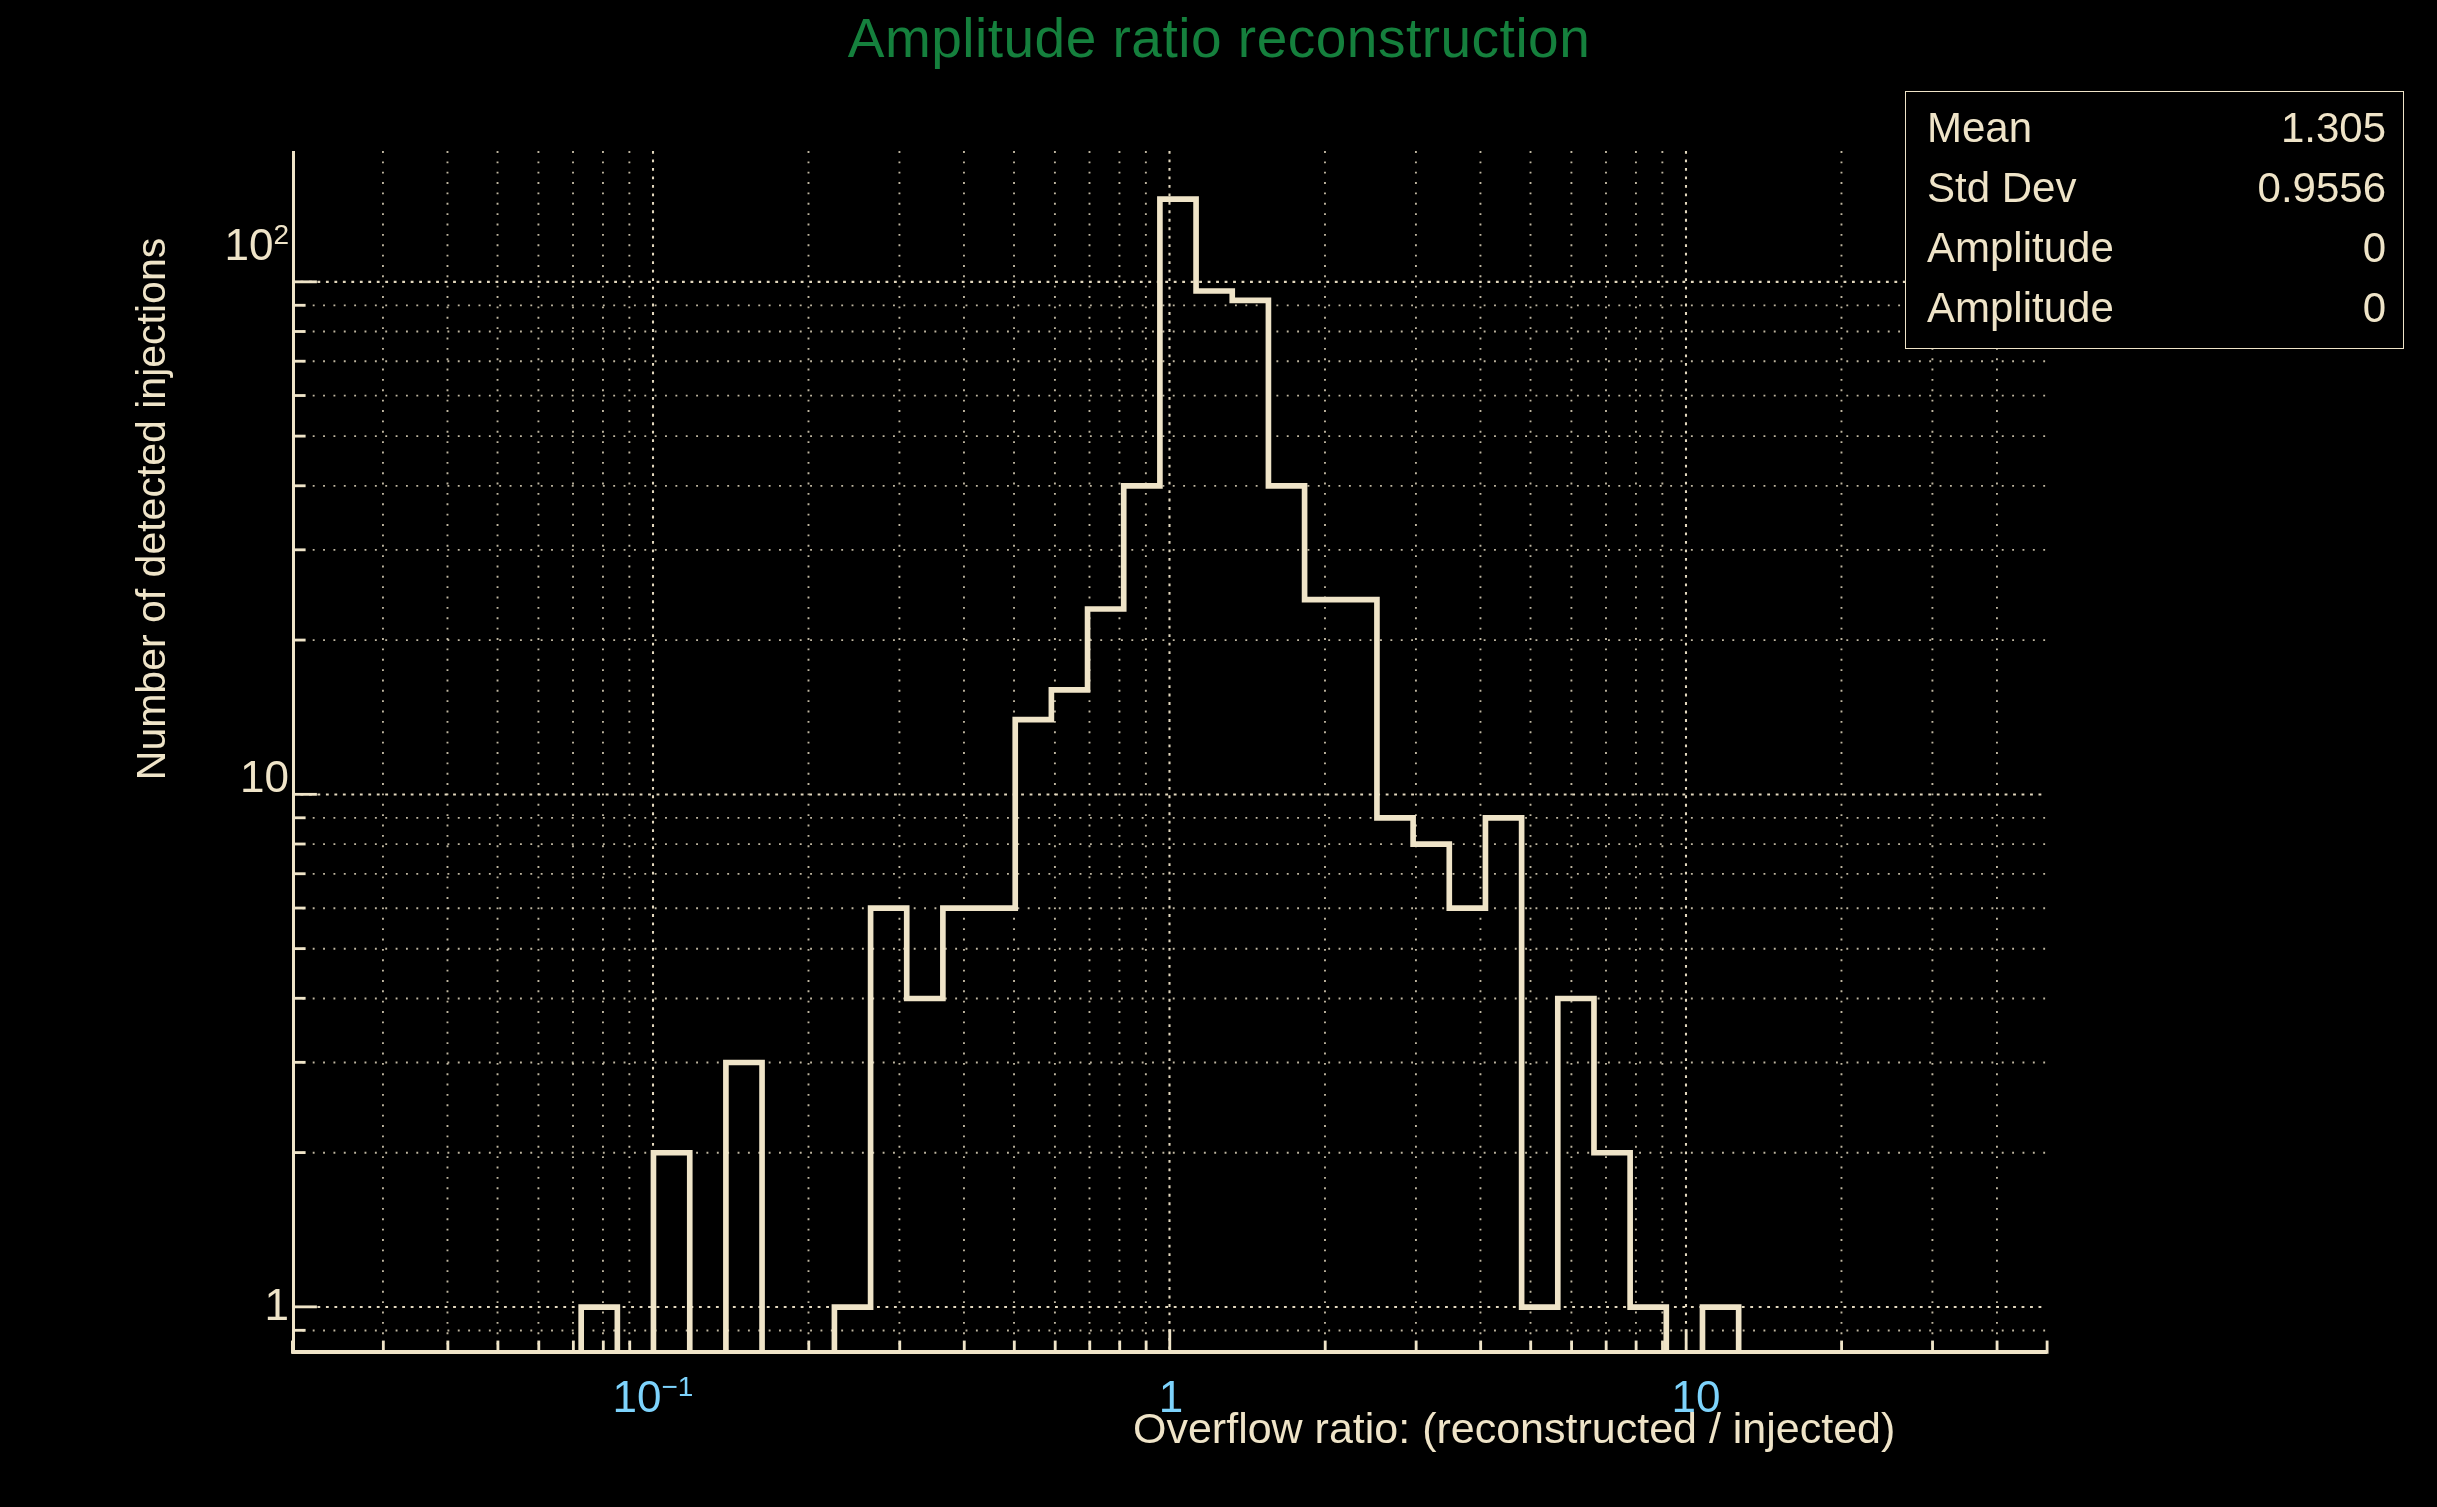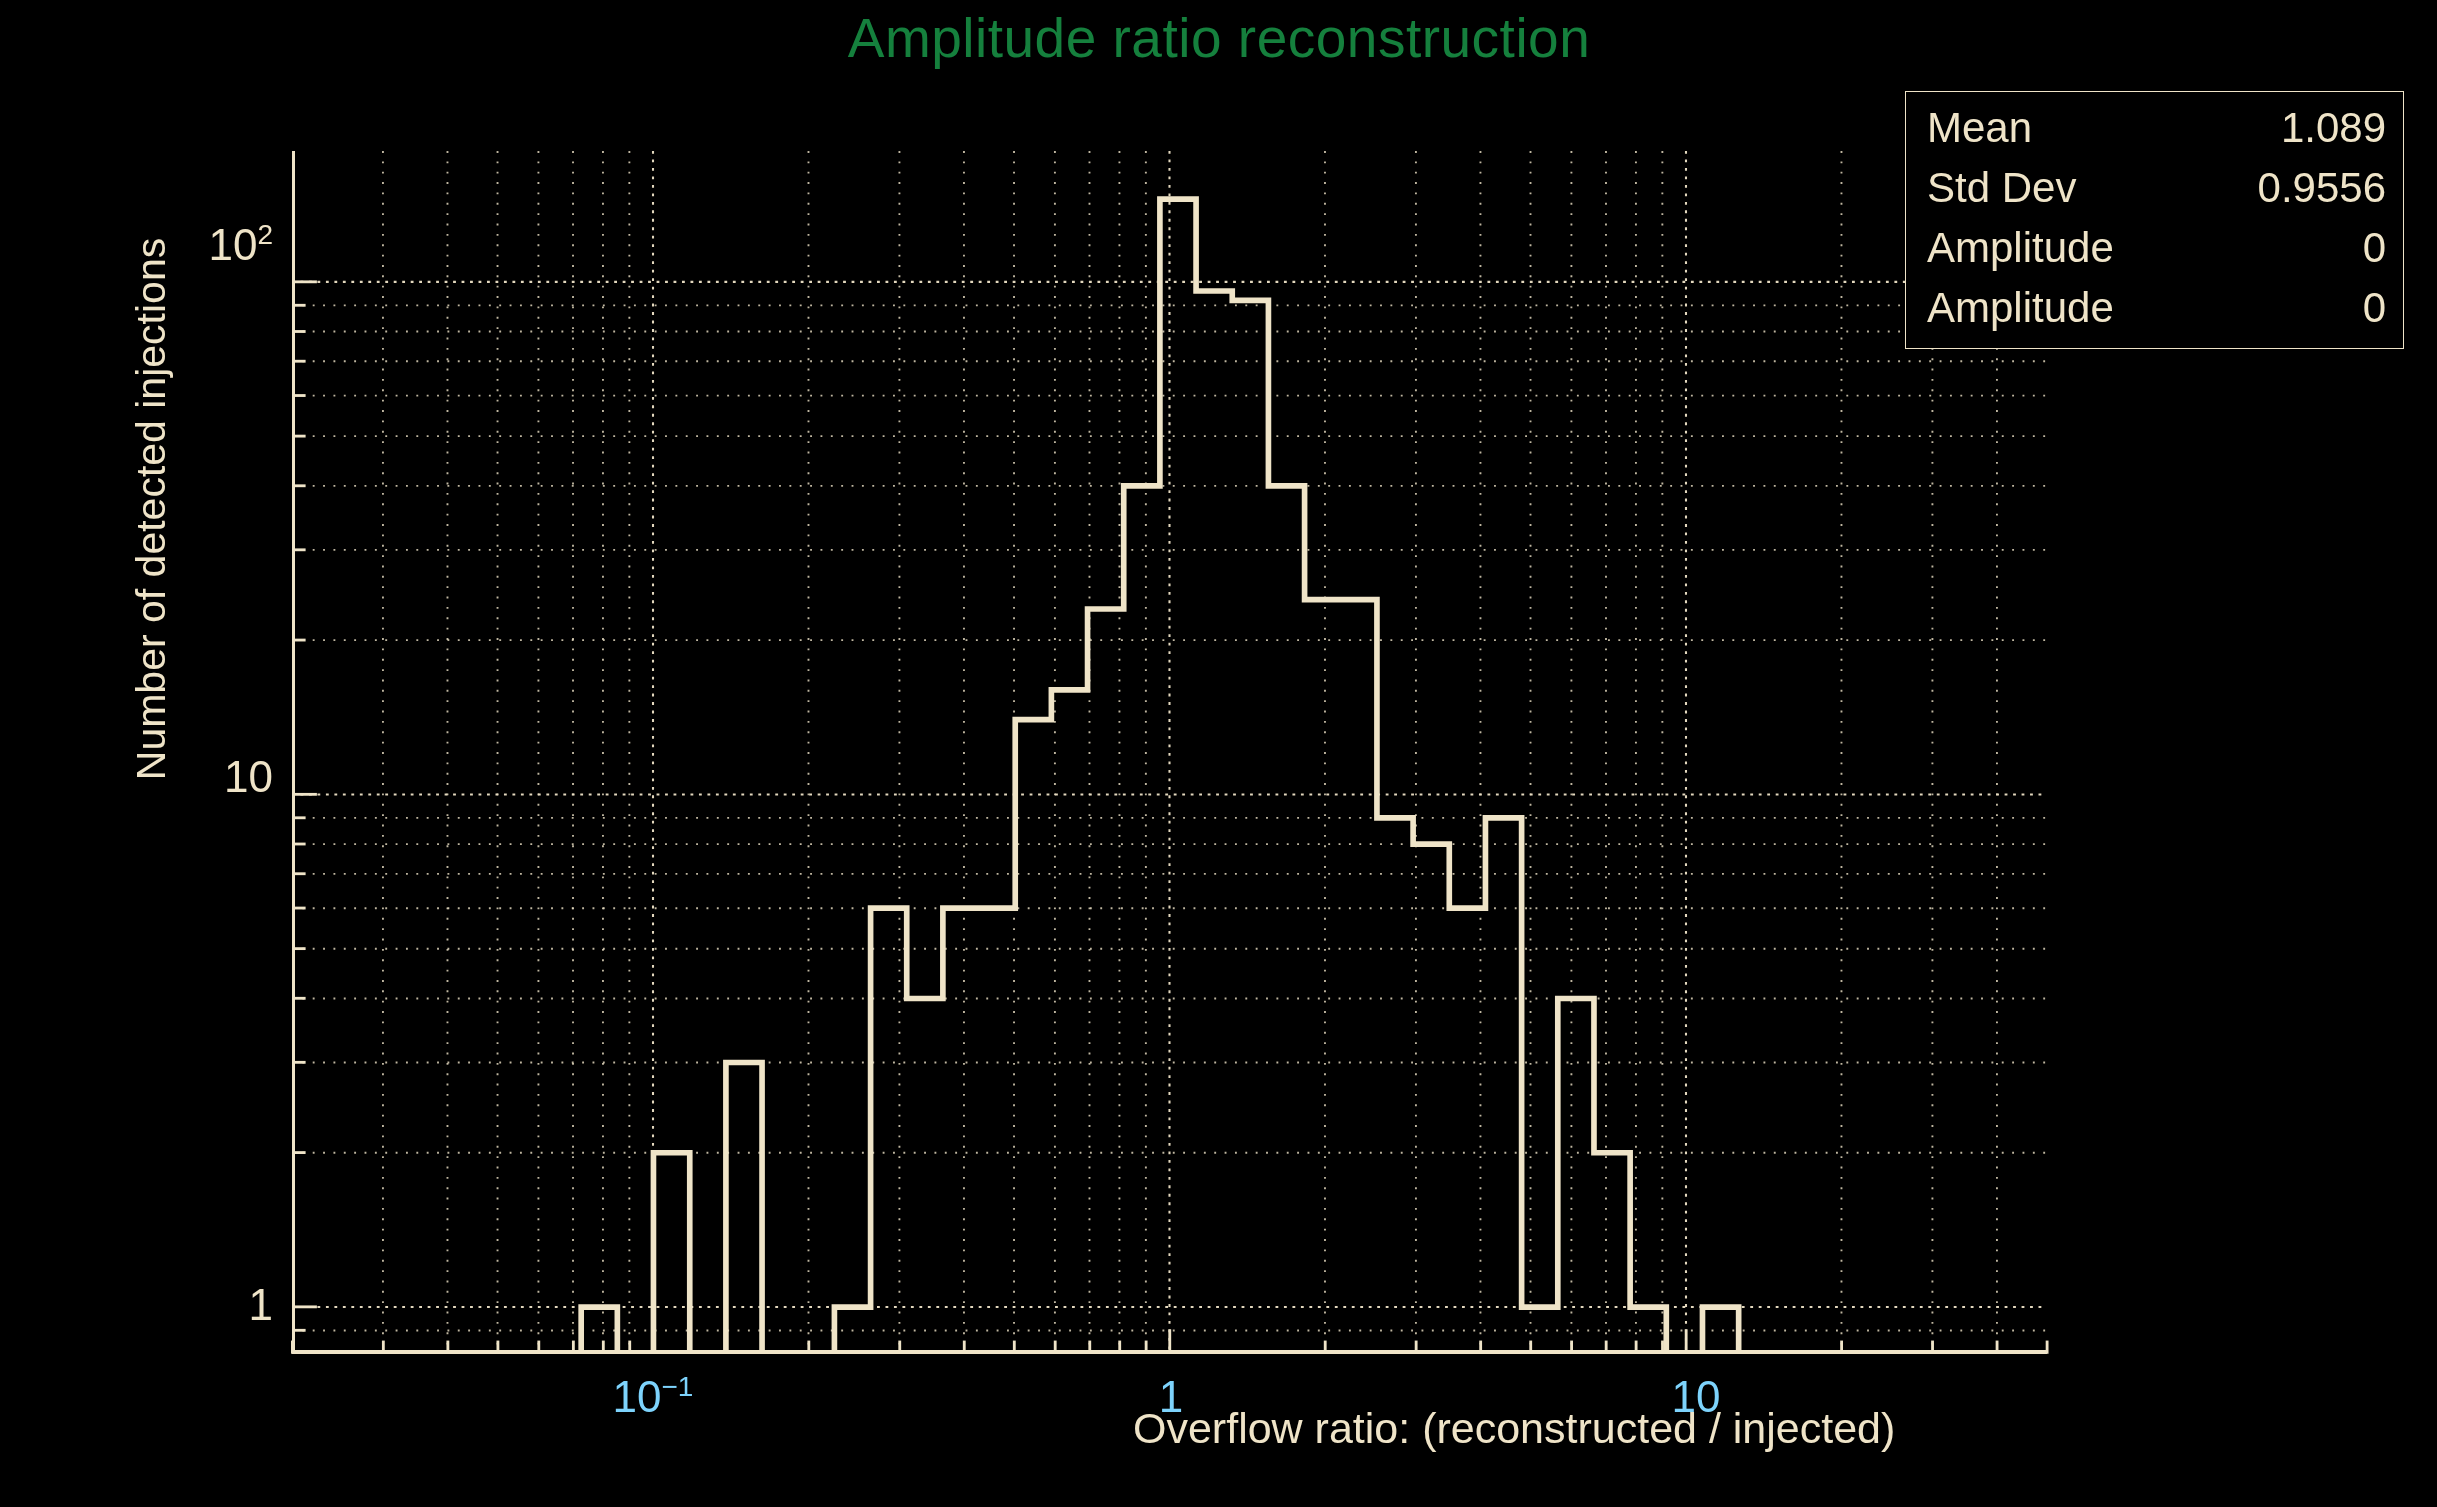--- a/index.html
+++ b/index.html
@@ -24,21 +24,21 @@
   }
   #gridsvg{position:absolute; left:0; top:0;}
   #histsvg{position:absolute; left:0; top:0;}
   #ticksvg{position:absolute; left:-13px; top:0;}
 
   .ylabel-sup{font-size:28px; vertical-align:super; line-height:0;}
   .ytick{
     position:absolute; right:0; transform:translateY(-50%);
     font-size:44px; text-align:right; white-space:nowrap; color:#EFE4C8;
   }
-  #yticks{position:absolute; left:0px; top:0px; width:273px; height:1507px;}
+  #yticks{position:absolute; left:16px; top:0px; width:273px; height:1507px;}
 
   .xtick{
     position:absolute; transform:translateX(-50%);
     font-size:44px; white-space:nowrap; color:#7dd3fc; top:1372px;
   }
   #ytitle-wrap{position:absolute; left:122px; top:160px; width:57px; height:697px;}
   #ytitle-txt{
     position:absolute; left:50%; top:50%; width:697px;
     transform:translate(-50%,-50%) rotate(-90deg);
     text-align:center; font-size:41px; white-space:nowrap; color:#EFE4C8;
@@ -192,21 +192,21 @@
         <line x1="14" y1="191.63945532695607" x2="28" y2="191.63945532695607" stroke="#EFE4C8" stroke-width="3"></line>
         <line x1="14" y1="163.80490637493722" x2="28" y2="163.80490637493722" stroke="#EFE4C8" stroke-width="3"></line>
         <line x1="14" y1="138.90605388446988" x2="40" y2="138.90605388446988" stroke="#EFE4C8" stroke-width="3"></line>
       </svg>
     <div id="framebox"></div>
   </div>
 
   <div id="stats">
     <div class="stat-row">
       <span class="stat-key">Mean</span>
-      <span class="stat-val">1.089</span>
+      <span class="stat-val">1.305</span>
     </div>
     <div class="stat-row">
       <span class="stat-key">Std Dev</span>
       <span class="stat-val">0.9556</span>
     </div>
     <div class="stat-row">
       <span class="stat-key">Amplitude</span>
       <span class="stat-val">0</span>
     </div>
     <div class="stat-row">

